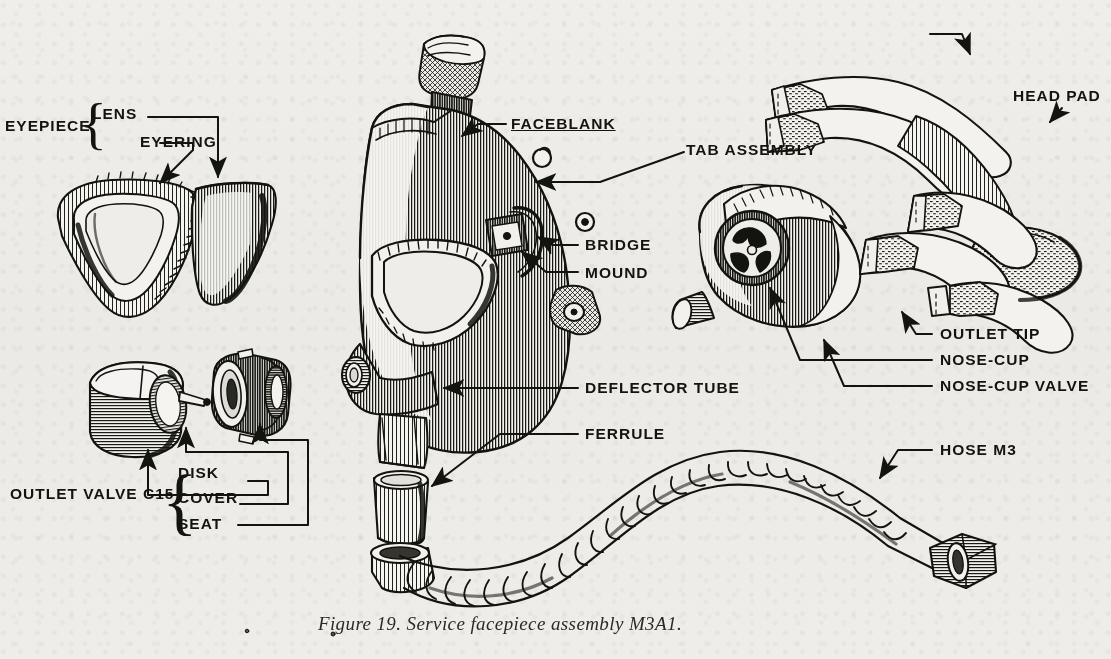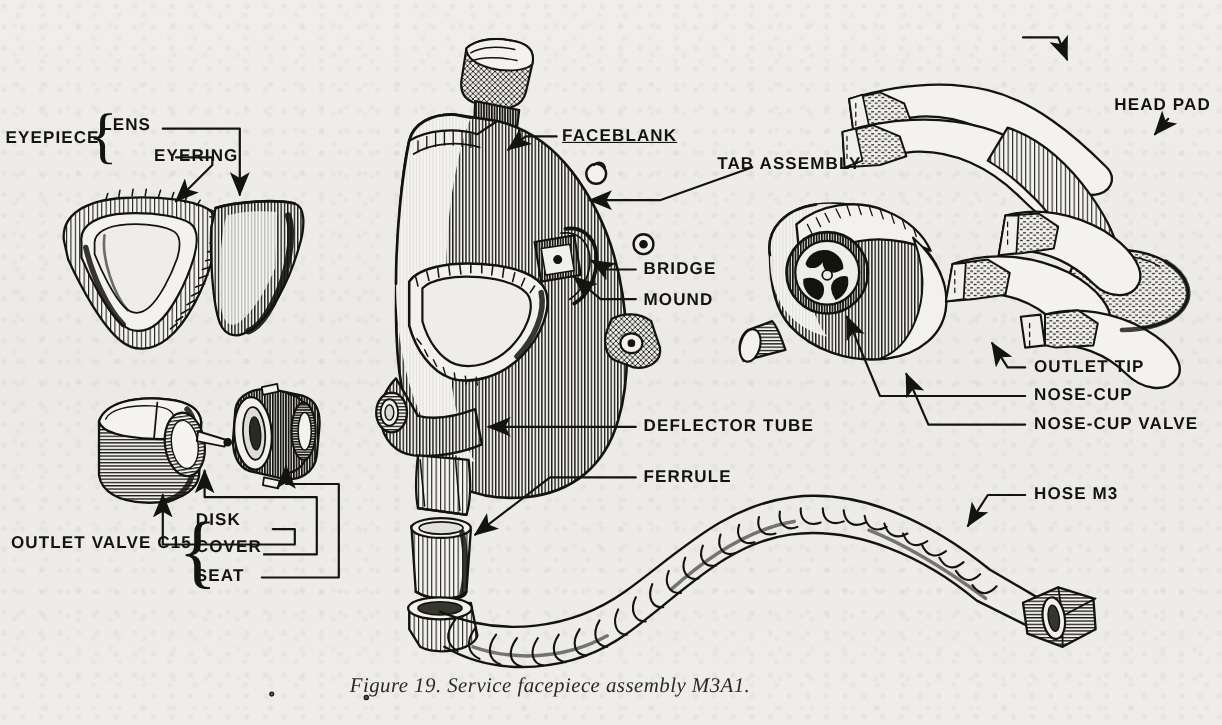--- a/index.html
+++ b/index.html
@@ -450,21 +450,21 @@
   <div class="lbl big" style="left:92px;top:106px;">LENS</div>
   <div class="lbl big" style="left:92px;top:134px;padding-left:48px;">EYERING</div>
 
   <div class="lbl big" style="left:10px;top:486px;">OUTLET VALVE C15</div>
   <div class="brace" style="left:162px;top:464px;font-size:74px;">{</div>
   <div class="lbl big" style="left:178px;top:490px;">COVER</div>
   <div class="lbl big" style="left:178px;top:465px;">DISK</div>
   <div class="lbl big" style="left:178px;top:516px;">SEAT</div>
 
   <div class="lbl big" style="left:511px;top:116px;text-decoration:underline;">FACEBLANK</div>
-  <div class="lbl big" style="left:652px;top:142px;">TAB ASSEMBLY</div>
+  <div class="lbl big" style="left:686px;top:142px;">TAB ASSEMBLY</div>
   <div class="lbl big" style="left:585px;top:237px;">BRIDGE</div>
   <div class="lbl big" style="left:585px;top:265px;text-align:right;">MOUND</div>
   <div class="lbl big" style="left:585px;top:380px;">DEFLECTOR TUBE</div>
   <div class="lbl big" style="left:585px;top:426px;">FERRULE</div>
 
   <div class="lbl big" style="left:1013px;top:88px;">HEAD PAD</div>
   <div class="lbl big" style="left:940px;top:326px;">OUTLET TIP</div>
   <div class="lbl big" style="left:940px;top:352px;">NOSE-CUP</div>
   <div class="lbl big" style="left:940px;top:378px;">NOSE-CUP VALVE</div>
 

